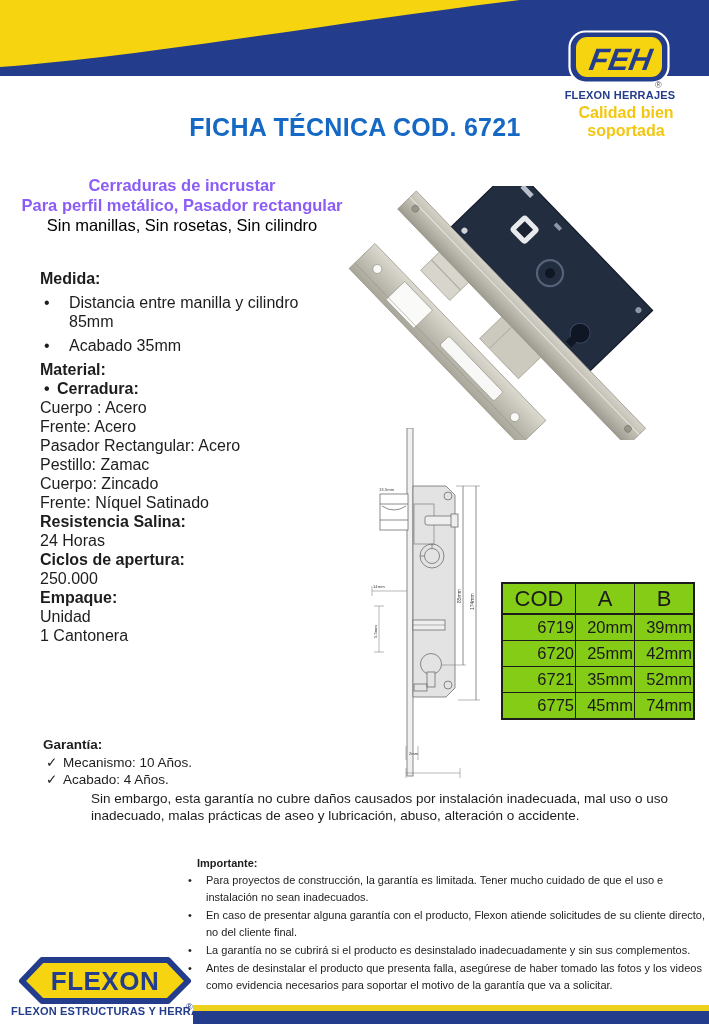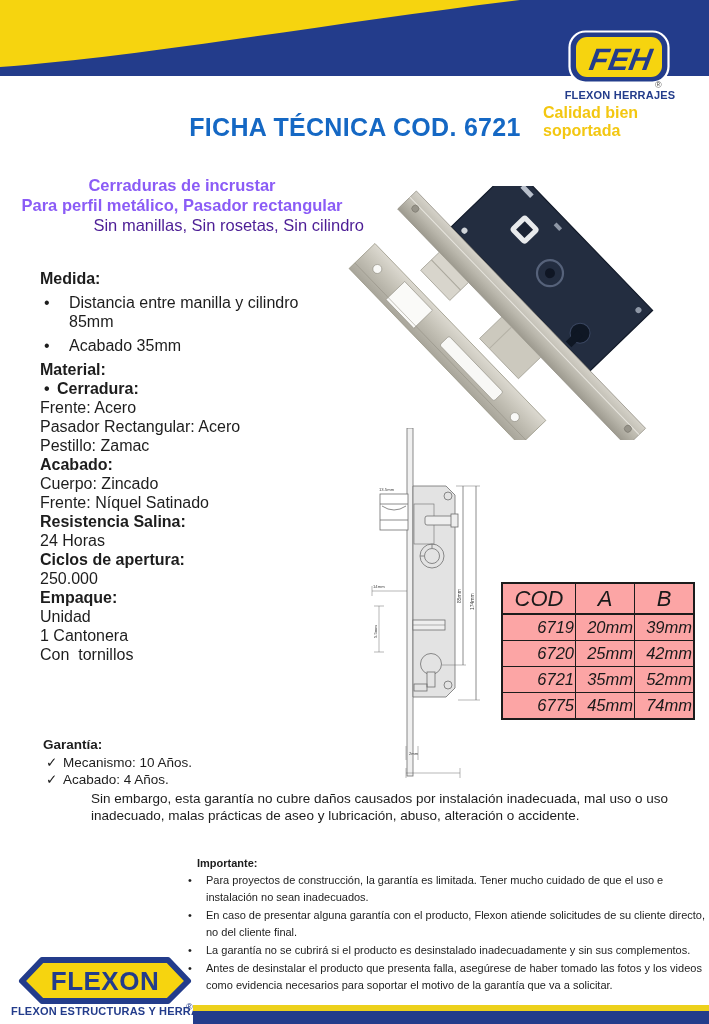--- a/index.html
+++ b/index.html
@@ -6,47 +6,47 @@
   body{width:709px;height:1024px;position:relative;background:#ffffff;
        font-family:"Liberation Sans",sans-serif;overflow:hidden;color:#1d1d1d;}
   .abs{position:absolute;}
 
   
   .header-wave{left:0;top:0;width:709px;height:76px;}
   .feh-badge{left:568px;top:30px;width:102px;height:54px;}
   .feh-reg{left:655px;top:80px;font-size:9px;color:#555;}
   .feh-company{left:558px;top:89px;width:124px;text-align:center;
                font-size:11px;font-weight:bold;color:#233c8b;letter-spacing:.2px;}
-  .feh-tagline{left:543px;top:104px;width:166px;
+  .feh-tagline{left:543px;top:104px;width:166px;text-align:center;
                font-size:16px;font-weight:bold;color:#f3c711;}
   .page-title{left:105px;top:113px;width:500px;text-align:center;
               font-size:25px;font-weight:bold;color:#1568c4;letter-spacing:.3px;}
 
   
   .subtitle{left:0;top:175px;width:364px;text-align:center;line-height:20px;}
   .sub-bold{font-size:16.5px;font-weight:bold;color:#8b5cf6;}
-  .sub-light{font-size:16.5px;color:#4c1d95;text-align:right;}
+  .sub-light{font-size:16.5px;color:#000000;}
 
   
   .specs{left:40px;top:269px;width:302px;}
   .spec{display:flex;font-size:16px;line-height:19px;color:#1d1d1d;}
   .spec .mk{flex:0 0 29px;padding-left:4px;box-sizing:border-box;}
   .spec .tx{white-space:pre-wrap;}
   .s-h{font-weight:bold;}
   .s-bh{font-weight:bold;}
   .s-bh .mk{flex:0 0 17px;}
   .s-b{margin:5px 0;}
 
   
   .photo{left:345px;top:186px;width:364px;height:254px;}
   .drawing{left:368px;top:428px;width:152px;height:352px;}
 
   
   .dim-table-wrap{left:501px;top:582px;}
-  table.dims{border-collapse:collapse;background:#fca5a5;font-style:italic;}
+  table.dims{border-collapse:collapse;background:#84cc16;}
   table.dims,table.dims th,table.dims td{border:1.6px solid #1c1c1c;}
   table.dims{border-width:2.4px;}
   table.dims th{font-size:22px;font-weight:normal;width:56px;height:27px;
                 text-align:center;color:#1a1a1a;border-bottom-width:2.2px;}
   table.dims th.c0{width:70px;}
   table.dims td{font-size:16.5px;height:23px;text-align:right;color:#1a1a1a;}
   td.muted{color:#5e6e7e;}
 
   
   .garantia{left:43px;top:736px;width:658px;font-size:13.5px;line-height:17.5px;}
@@ -108,31 +108,31 @@
         <span class="tx">Acabado 35mm</span>
       </div>
       <div class="spec s-h">
         <span class="tx">Material:</span>
       </div>
       <div class="spec s-bh">
         <span class="mk">•</span>
         <span class="tx">Cerradura:</span>
       </div>
       <div class="spec s-p">
+        <span class="tx">Cuerpo : Acero</span>
+      </div>
+      <div class="spec s-p">
         <span class="tx">Frente: Acero</span>
       </div>
       <div class="spec s-p">
         <span class="tx">Pasador Rectangular: Acero</span>
       </div>
       <div class="spec s-p">
         <span class="tx">Pestillo: Zamac</span>
       </div>
-      <div class="spec s-h">
-        <span class="tx">Acabado:</span>
-      </div>
       <div class="spec s-p">
         <span class="tx">Cuerpo: Zincado</span>
       </div>
       <div class="spec s-p">
         <span class="tx">Frente: Níquel Satinado</span>
       </div>
       <div class="spec s-h">
         <span class="tx">Resistencia Salina:</span>
       </div>
       <div class="spec s-p">
@@ -145,23 +145,20 @@
         <span class="tx">250.000</span>
       </div>
       <div class="spec s-h">
         <span class="tx">Empaque:</span>
       </div>
       <div class="spec s-p">
         <span class="tx">Unidad</span>
       </div>
       <div class="spec s-p">
         <span class="tx">1 Cantonera</span>
-      </div>
-      <div class="spec s-p">
-        <span class="tx">Con  tornillos</span>
       </div>
     </div>
 
   <svg class="abs photo" viewBox="0 0 364 254">
     <defs>
       <linearGradient id="gSilver" x1="0" y1="0" x2="0" y2="1">
         <stop offset="0" stop-color="#dcd9d0"></stop>
           <stop offset=".5" stop-color="#c2bfb4"></stop>
           <stop offset="1" stop-color="#a8a59a"></stop>
       </linearGradient>

